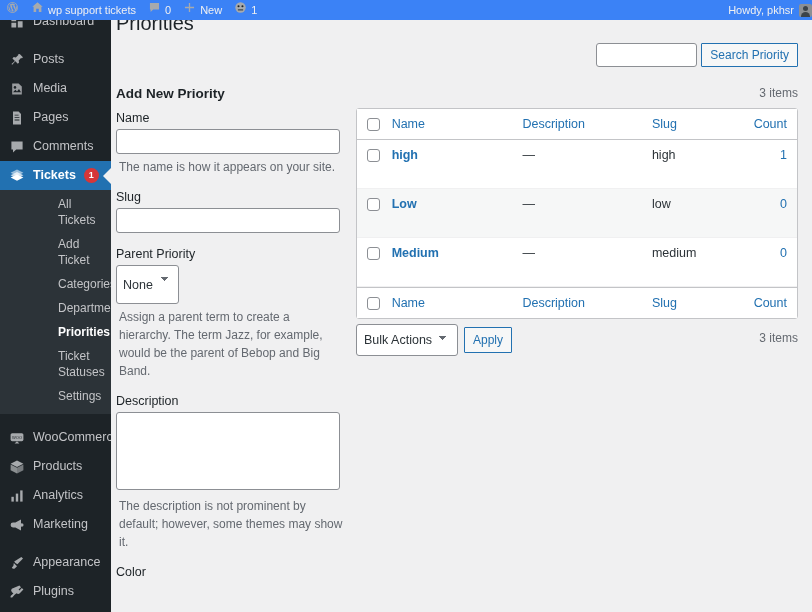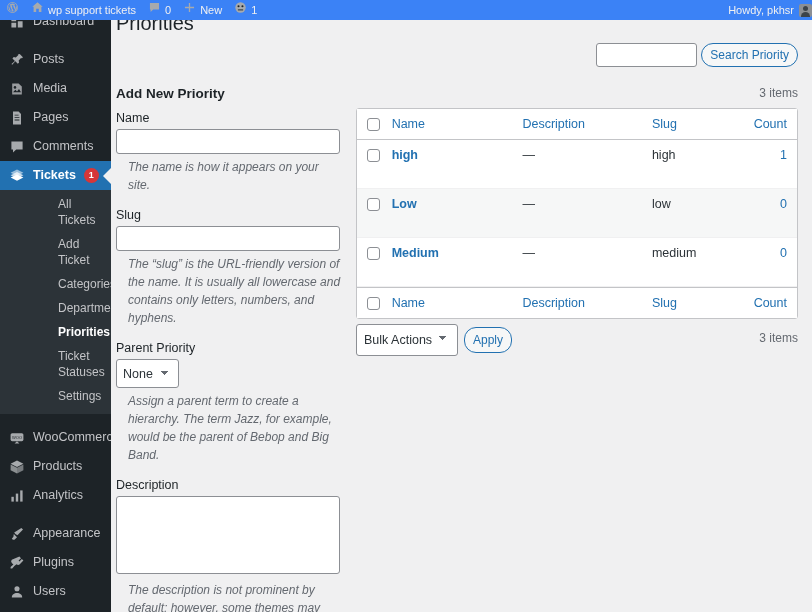--- a/index.html
+++ b/index.html
@@ -89,21 +89,21 @@
 
   .search-box {
     position:absolute; right:14px; top:23px;
     display:flex; align-items:center; gap:4px;
   }
   .search-input {
     width:101px; height:24px; border:1px solid #8c8f94; border-radius:3px;
     background:#fff; font-size:12px; padding:0 6px; color:#2c3338;
   }
   .btn {
-    font-size:12px; border-radius:12px; cursor:pointer;
+    font-size:12px; border-radius:1px; cursor:pointer;
     padding:0 8px; height:24px; line-height:22px; display:inline-block;
     white-space:nowrap;
   }
   .btn-secondary {
     background:#f6f7f7; border:1px solid #2271b1; color:#2271b1;
   }
 
   .col-wrap { display:flex; gap:0; align-items:flex-start; padding-top:40px; }
 
   
@@ -117,34 +117,34 @@
   .form-field input[type=text] {
     width:224px; height:25px; border:1px solid #8c8f94; border-radius:3px;
     background:#fff; padding:0 6px; font-size:13px; color:#2c3338;
   }
   .form-field textarea {
     width:224px; height:78px; border:1px solid #8c8f94; border-radius:3px;
     background:#fff; padding:4px 6px; font-size:13px; color:#2c3338;
     resize:none; font-family:"Liberation Sans", sans-serif;
   }
   .form-field select {
-    height:29px; border:1px solid #8c8f94; border-radius:3px; background:#fff;
+    height:39px; border:1px solid #8c8f94; border-radius:3px; background:#fff;
     font-size:12.5px; color:#2c3338; padding:0 22px 0 6px;
     -webkit-appearance:none; appearance:none;
     background-image:
       linear-gradient(45deg, transparent 50%, #646970 50%),
       linear-gradient(135deg, #646970 50%, transparent 50%);
     background-position: calc(100% - 13px) 11px, calc(100% - 9px) 11px;
     background-size:4px 4px, 4px 4px;
     background-repeat:no-repeat;
     min-width:63px;
   }
   p.desc {
-    font-size:12px; font-style:italic; color:#646970;
-    margin:4px 0 0 12px; line-height:1.5; max-width:226px;
+    font-size:12px; color:#646970;
+    margin:4px 0 0 3px; line-height:1.5; max-width:226px;
   }
 
   
   #col-right { flex:1; min-width:0; }
   .tablenav-top { height:22px; position:relative; }
   .displaying-num {
     position:absolute; right:0; top:0; font-size:12px; color:#646970;
   }
   table.wp-list-table {
     width:100%; border-collapse:separate; border-spacing:0;
@@ -350,20 +350,29 @@
       <span class="sicon">
         <svg width="16" height="16" viewBox="0 0 20 20" fill="#a7aaad">
             <rect x="3" y="11" width="3" height="6"></rect>
             <rect x="8.5" y="7" width="3" height="10"></rect>
             <rect x="14" y="3" width="3" height="14"></rect>
           </svg>
       </span>
       <span class="mlabel">Analytics</span>
     </div>
 
+    <div class="menu-item">
+      <span class="sicon">
+        <svg width="16" height="16" viewBox="0 0 20 20" fill="#a7aaad">
+            <path d="M15 3v14l-7-4H5a2 2 0 010-6h3z"></path>
+            <circle cx="16" cy="10" r="2.2"></circle>
+          </svg>
+      </span>
+      <span class="mlabel">Marketing</span>
+    </div>
 
     <div class="menu-sep"></div>
 
     <div class="menu-item">
       <span class="sicon">
         <svg width="16" height="16" viewBox="0 0 20 20" fill="#a7aaad">
             <path d="M15.5 2.5l2 2-7 7-2.5-1.5L6.5 8z"></path>
             <path d="M6 10l4 4-2.5 2.5c-1 1-3 1-4-.5l2-2.5z"></path>
           </svg>
       </span>
@@ -419,21 +428,20 @@
 
           <div class="form-field">
             <label>Name</label>
             <input type="text" value="" style="">
             <p class="desc">The name is how it appears on your site.</p>
           </div>
 
           <div class="form-field">
             <label>Slug</label>
             <input type="text" value="" style="">
-            <p class="desc">The “slug” is the URL-friendly version of the name. It is usually all lowercase and contains only letters, numbers, and hyphens.</p>
           </div>
 
           <div class="form-field">
             <label>Parent Priority</label>
             <select>
               <option>None</option>
             </select>
             <p class="desc">Assign a parent term to create a hierarchy. The term Jazz, for example, would be the parent of Bebop and Big Band.</p>
           </div>
 

